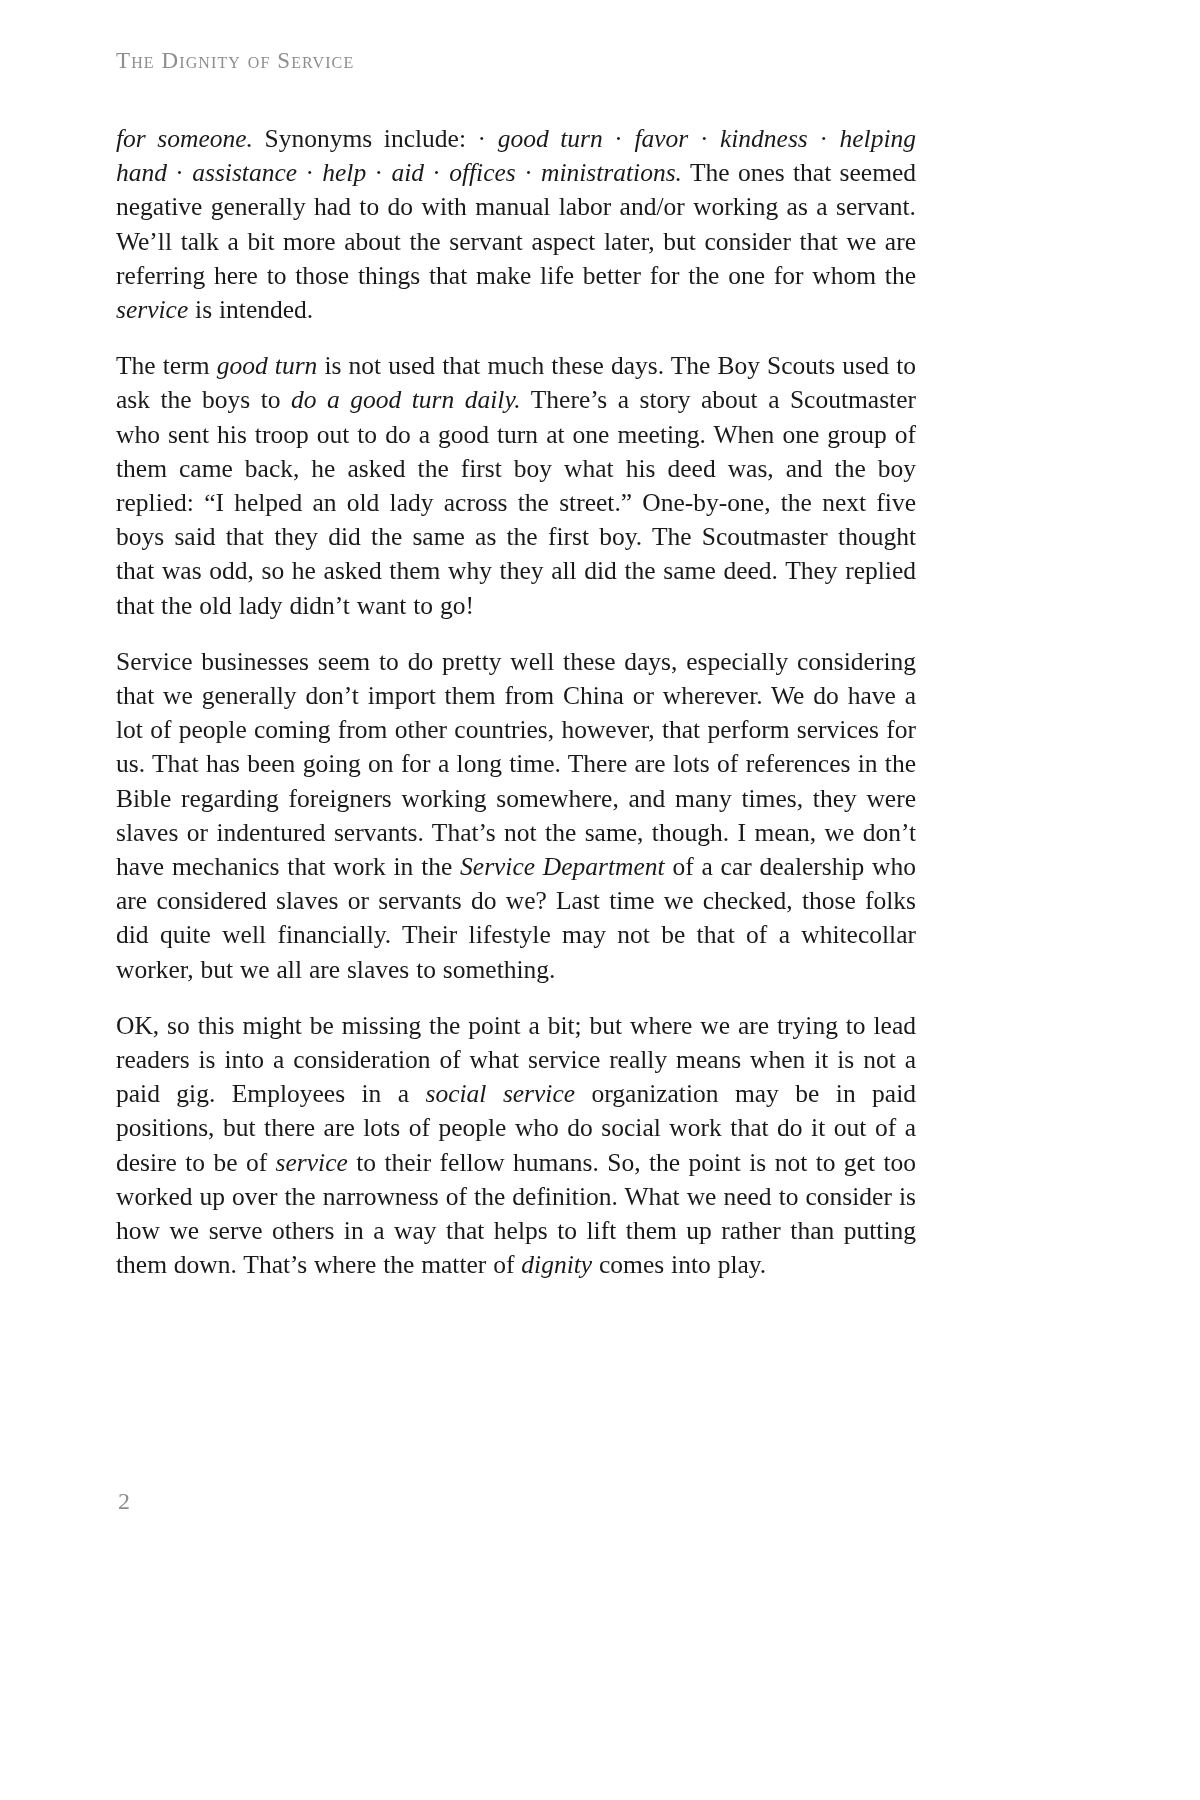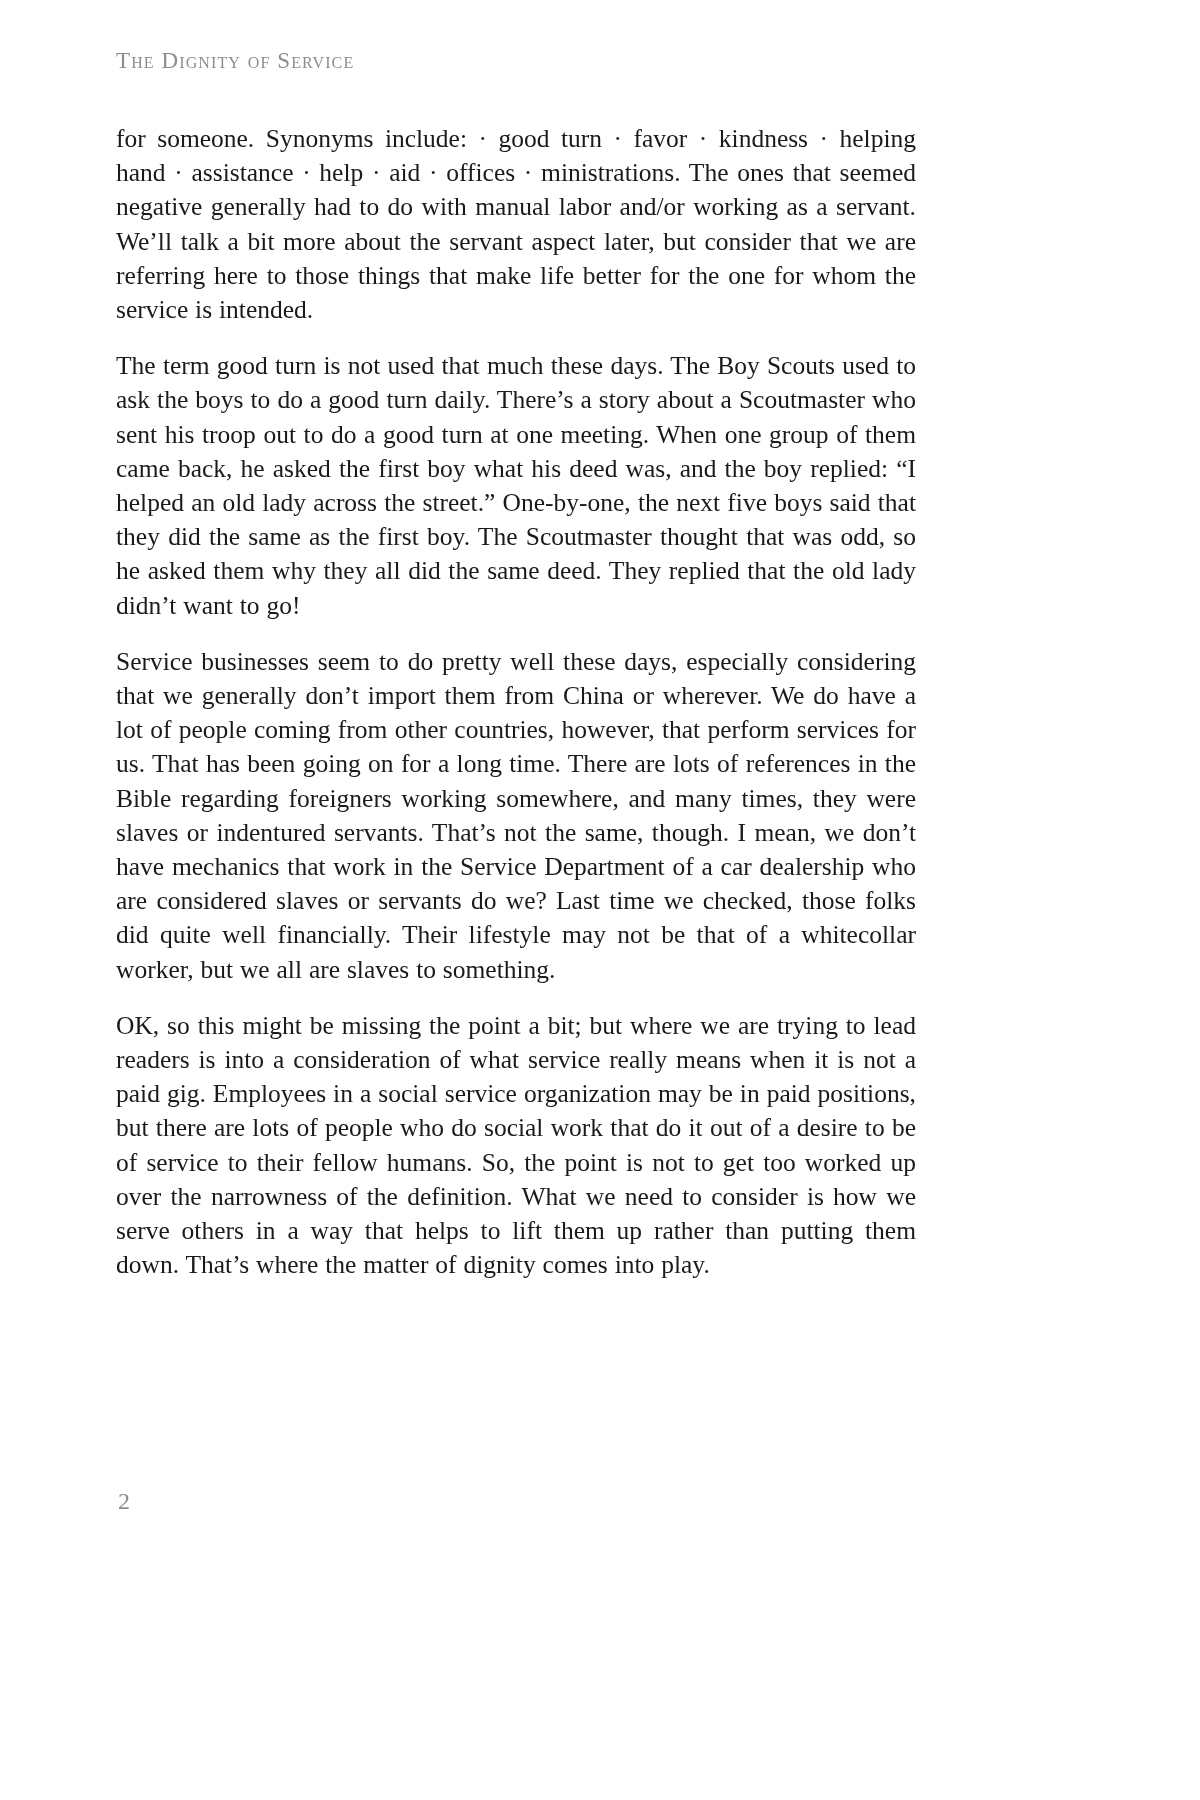--- a/index.html
+++ b/index.html
@@ -42,20 +42,21 @@
     color: #1a1a1c;
     text-align: justify;
     text-justify: inter-word;
     margin: 0 0 22px 0;
     hyphens: none;
     -webkit-hyphens: none;
     word-spacing: 0.02em;
   }
   p.para:last-child { margin-bottom: 14px; }
   .it {
+    font-style: italic;
   }
   .dot {
     font-style: normal;
   }
   .folio {
     position: absolute;
     left: 118px;
     top: 1488px;
     font-family: "Liberation Serif", "DejaVu Serif", serif;
     font-size: 24px;

